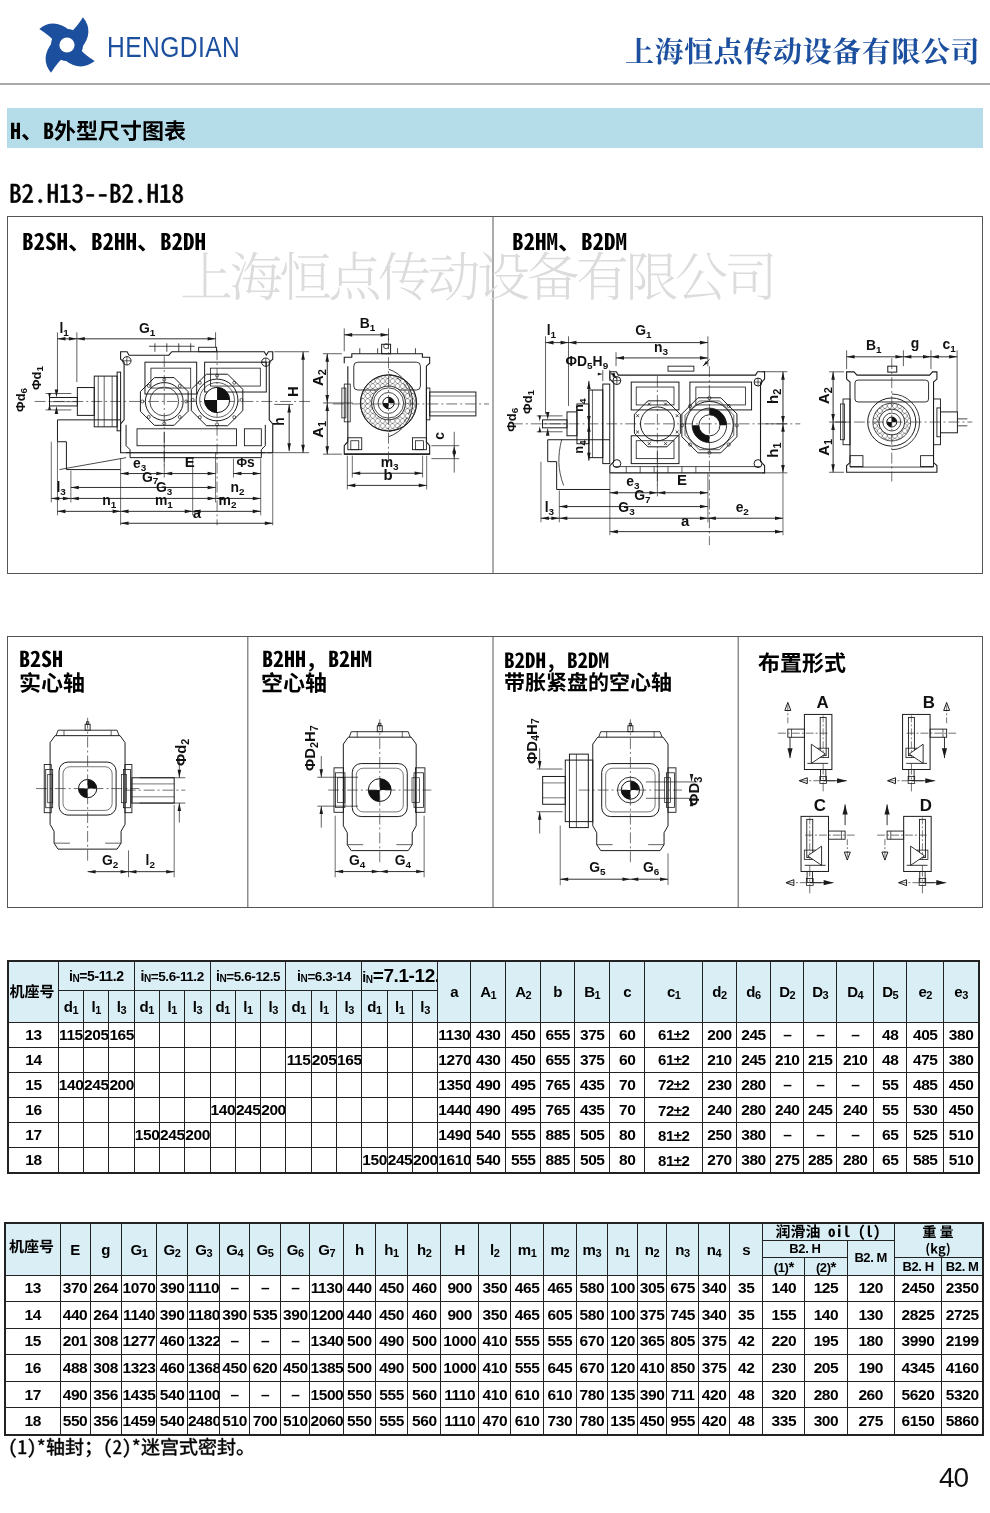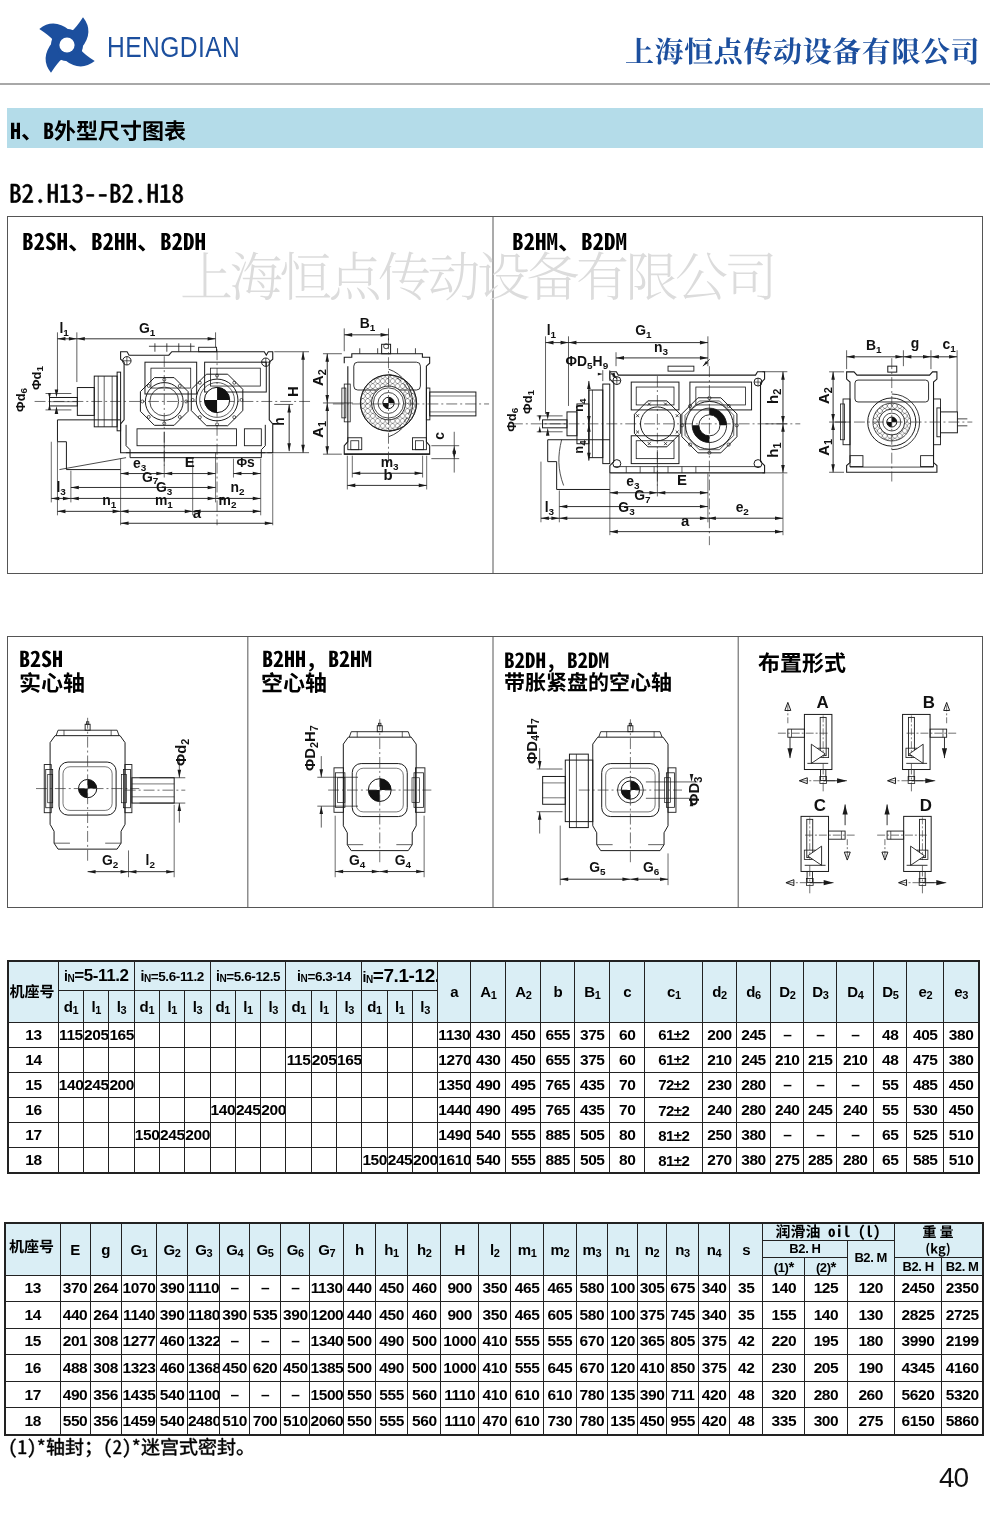--- a/index.html
+++ b/index.html
@@ -690,21 +690,21 @@
       <col style="width:33px">
       <col style="width:33px">
       <col style="width:37px">
       <col style="width:33px">
       <col style="width:37px">
       <col style="width:35.3px">
     </colgroup>
     <tbody>
       <tr style="height:29px" class="hdr">
         <td class="hd" rowspan="2" style="font-size:17px"></td>
-        <td class="hd" colspan="3" style="font-size:13.5px"><span style="font-size:14px">i</span><sub style="font-size:10px;top:1px">N</sub><span style="font-size:17px">=5-11.2</span></td>
+        <td class="hd" colspan="3" style="font-size:13.5px"><span style="font-size:14px">i</span><sub style="font-size:10px;top:1px">N</sub><span style="font-size:14px">=5-11.2</span></td>
         <td class="hd" colspan="3" style="font-size:13.5px"><span style="font-size:14px">i</span><sub style="font-size:10px;top:1px">N</sub><span style="font-size:13.5px">=5.6-11.2</span></td>
         <td class="hd" colspan="3" style="font-size:13.5px"><span style="font-size:14px">i</span><sub style="font-size:10px;top:1px">N</sub><span style="font-size:13.5px">=5.6-12.5</span></td>
         <td class="hd" colspan="3" style="font-size:13.5px"><span style="font-size:14px">i</span><sub style="font-size:10px;top:1px">N</sub><span style="font-size:13.5px">=6.3-14</span></td>
         <td class="hd" colspan="3" style="font-size:13.5px"><span style="font-size:14px">i</span><sub style="font-size:10px;top:1px">N</sub><span style="font-size:19px">=7.1-12.5</span></td>
         <td class="hd" rowspan="2" style="font-size:15px">a</td>
         <td class="hd" rowspan="2" style="font-size:15px">A<sub>1</sub></td>
         <td class="hd" rowspan="2" style="font-size:15px">A<sub>2</sub></td>
         <td class="hd" rowspan="2" style="font-size:15px">b</td>
         <td class="hd" rowspan="2" style="font-size:15px">B<sub>1</sub></td>
         <td class="hd" rowspan="2" style="font-size:15px">c</td>

